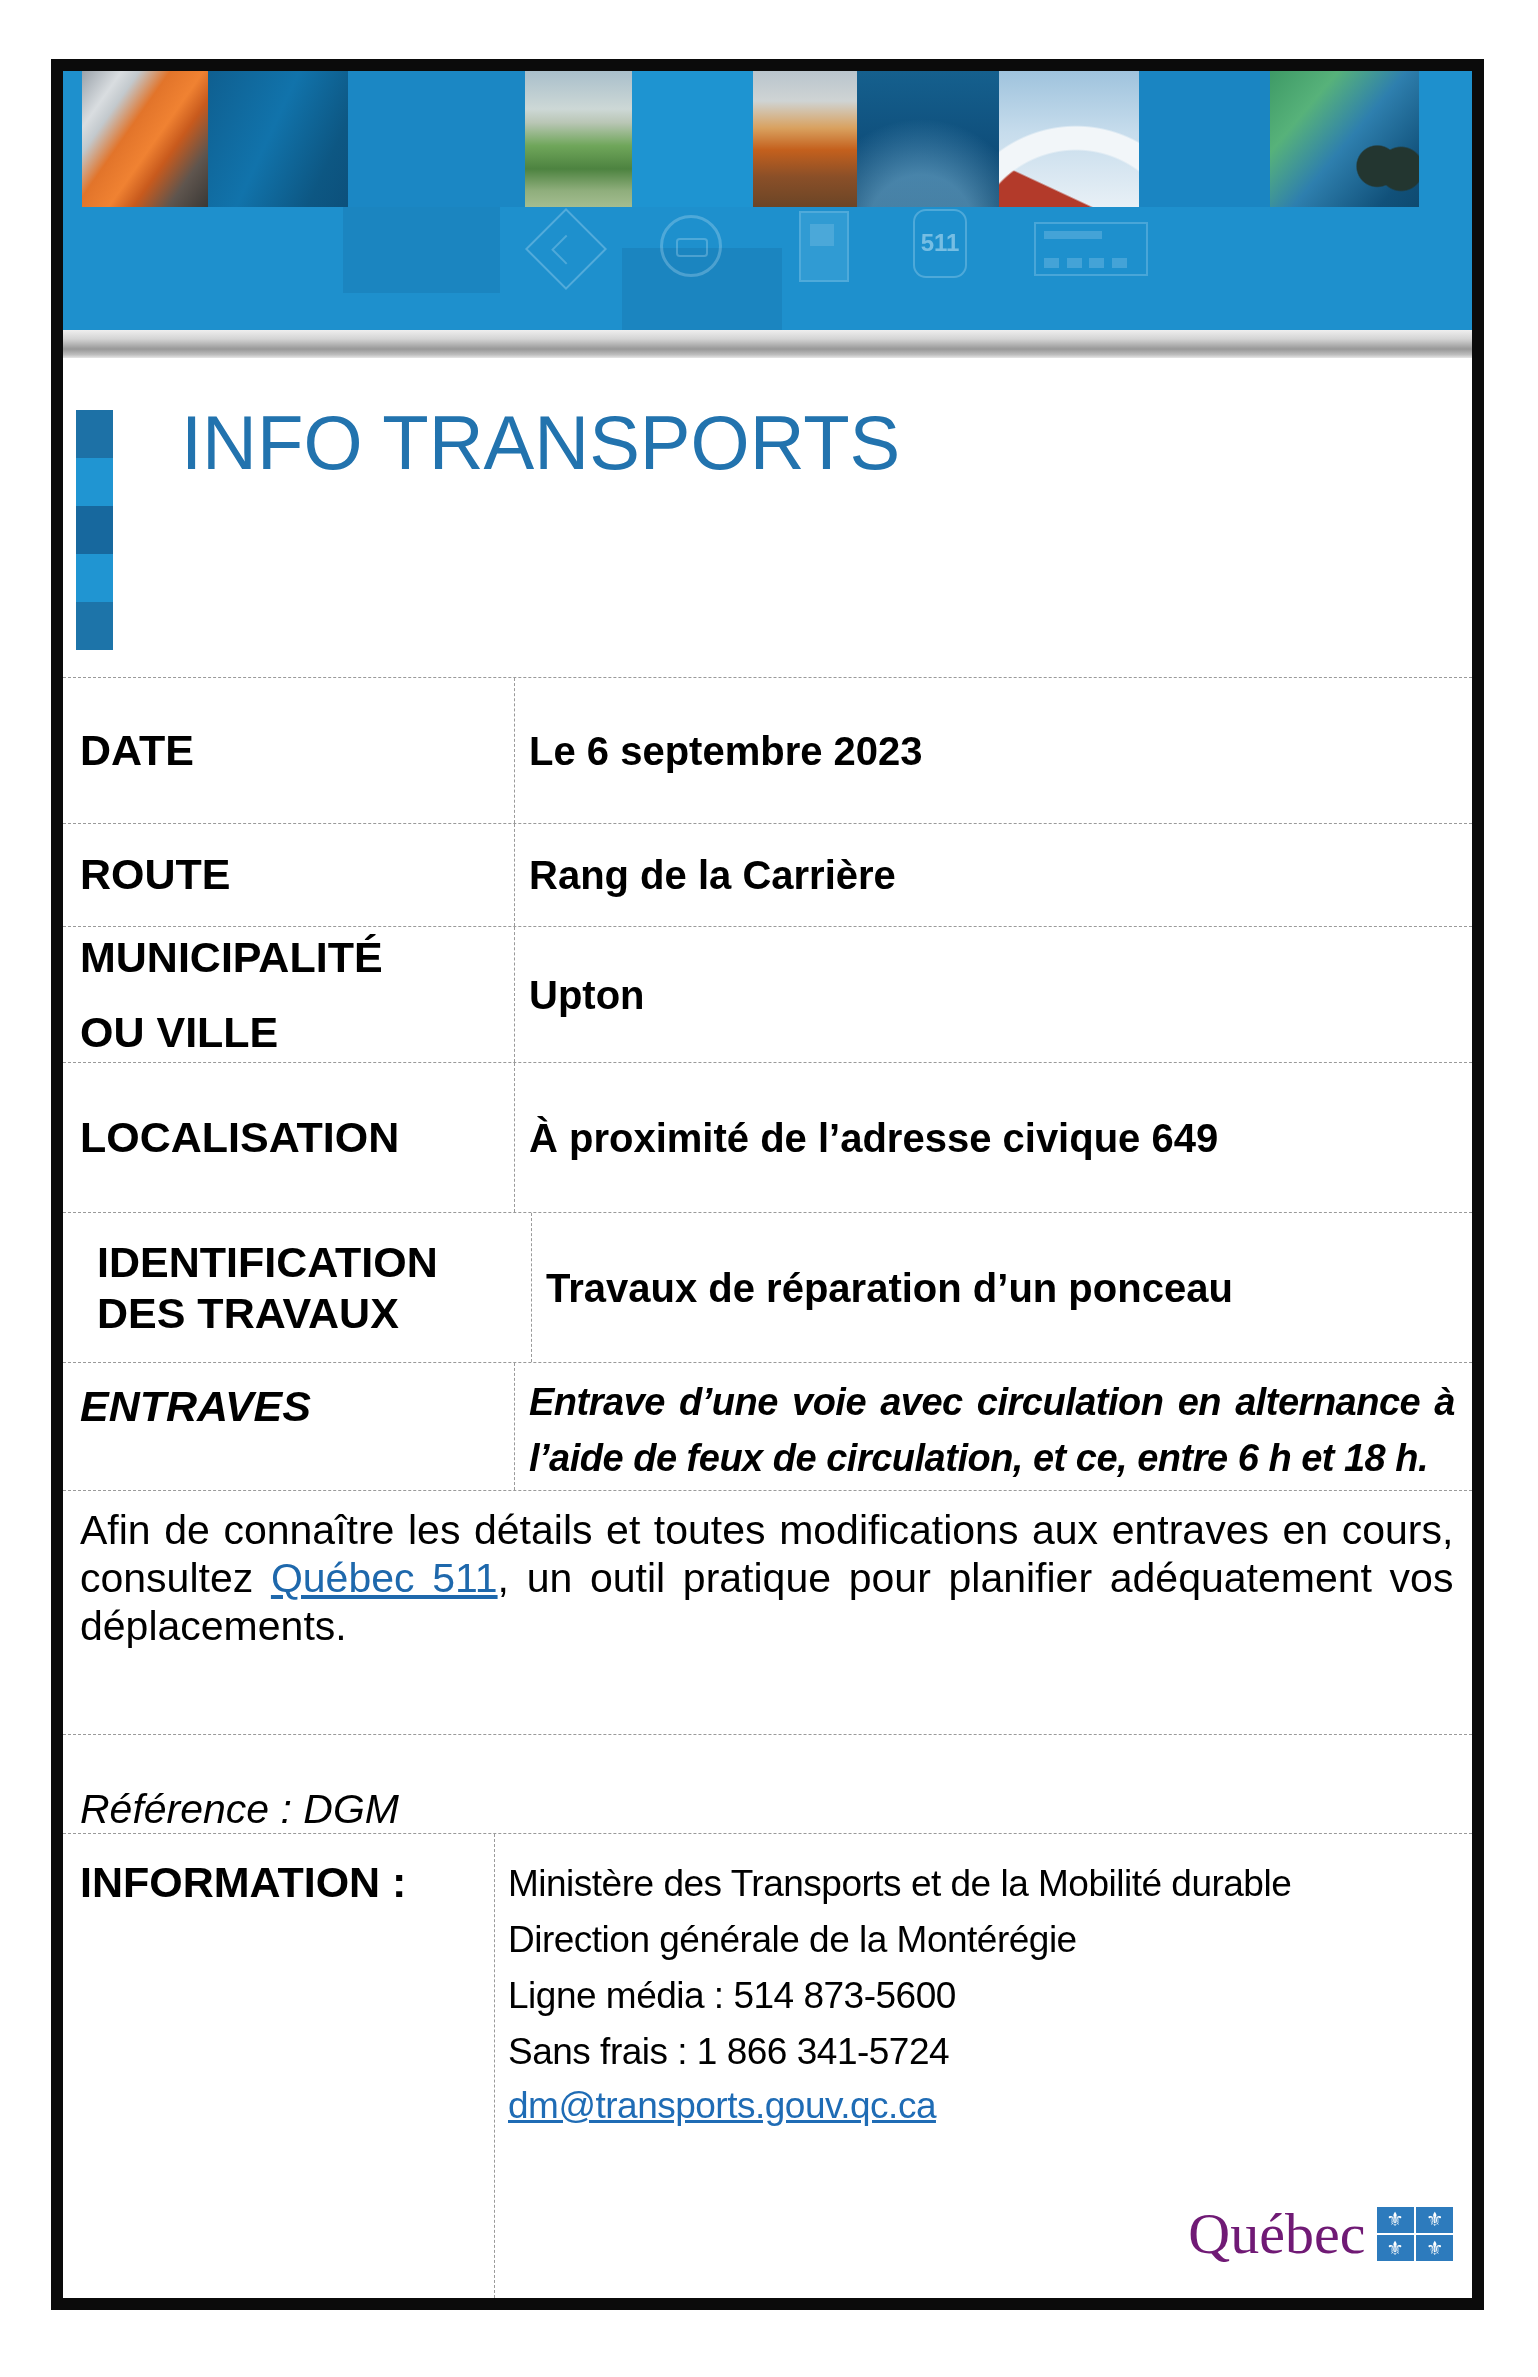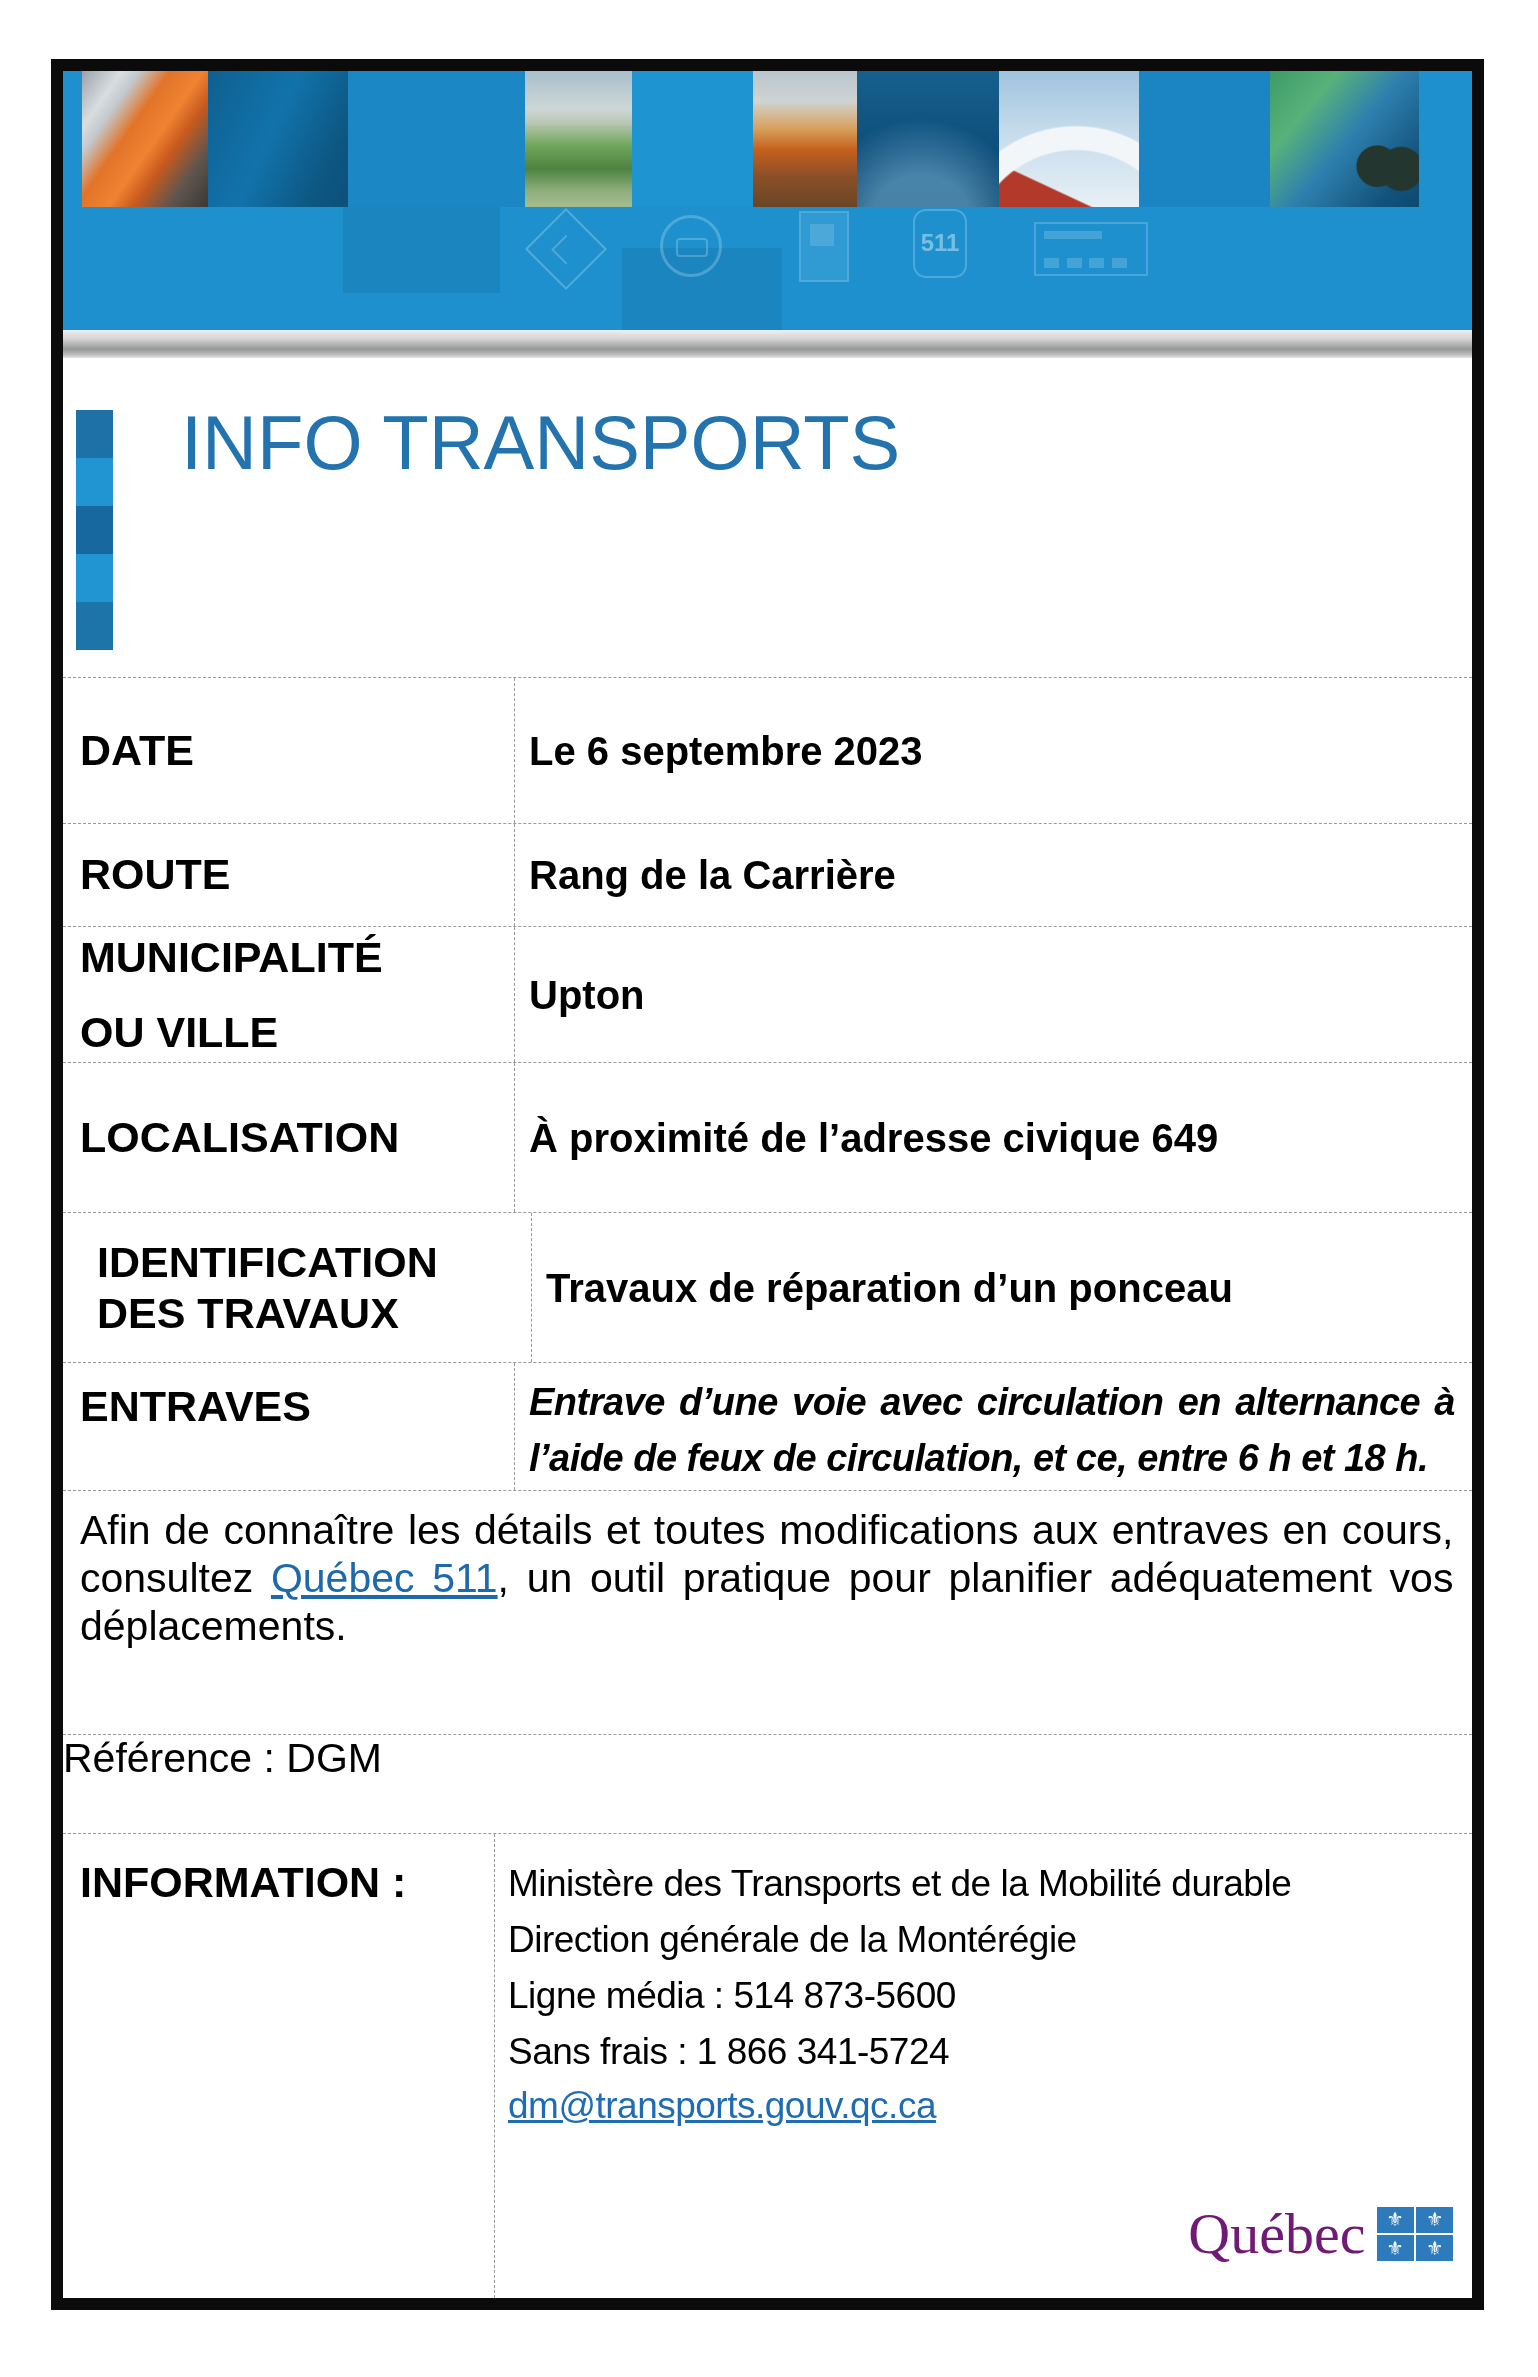--- a/index.html
+++ b/index.html
@@ -90,36 +90,36 @@
     font-weight:700;font-size:40px;line-height:1.3;
   }
   .row-date{height:146px;}
   .row-route{height:103px;}
   .row-municipalite{height:136px;}
   .row-municipalite .cell-label{line-height:75px;}
   .row-localisation{height:150px;}
   .row-identification{height:150px;}
   .row-identification .cell-label{line-height:51px;margin-left:17px;}
   .row-entraves{height:128px;}
-  .row-entraves .cell-label{align-items:flex-start;padding-top:17px;}
+  .row-entraves .cell-label{align-items:flex-start;padding-top:17px;font-style:italic;}
   .row-entraves .cell-value{
     display:block;padding-top:11.2px;font-style:italic;text-align:justify;
     font-size:38px;line-height:56px;letter-spacing:-0.5px;
   }
 
   .notice-row{
     height:244px;border-bottom:0.9px dashed #9a9a9a;
     padding:15px 18.6px 0 17px;
     font-size:41px;line-height:48px;text-align:justify;font-weight:400;
   }
   .q511-link{color:#1e68ac;text-decoration:underline;cursor:pointer;}
 
   .reference-row{
     height:99px;border-bottom:0.9px dashed #9a9a9a;
-    display:flex;align-items:flex-start;font-size:41px;
+    display:flex;align-items:flex-end;padding-left:17px;font-size:41px;font-style:italic;
   }
 
   .information-row{height:464px;display:flex;position:relative;}
   .info-label{
     width:432px;flex:0 0 432px;border-right:0.9px dashed #9a9a9a;
     padding:24px 0 0 17px;font-weight:700;font-size:43px;
   }
   .info-value{flex:1;padding:22.4px 0 0 13px;font-size:37px;letter-spacing:-0.5px;}
   .info-line{line-height:56px;white-space:nowrap;}
   .email-link{color:#1f6cb5;text-decoration:underline;line-height:52px;white-space:nowrap;cursor:pointer;display:inline-block;}

